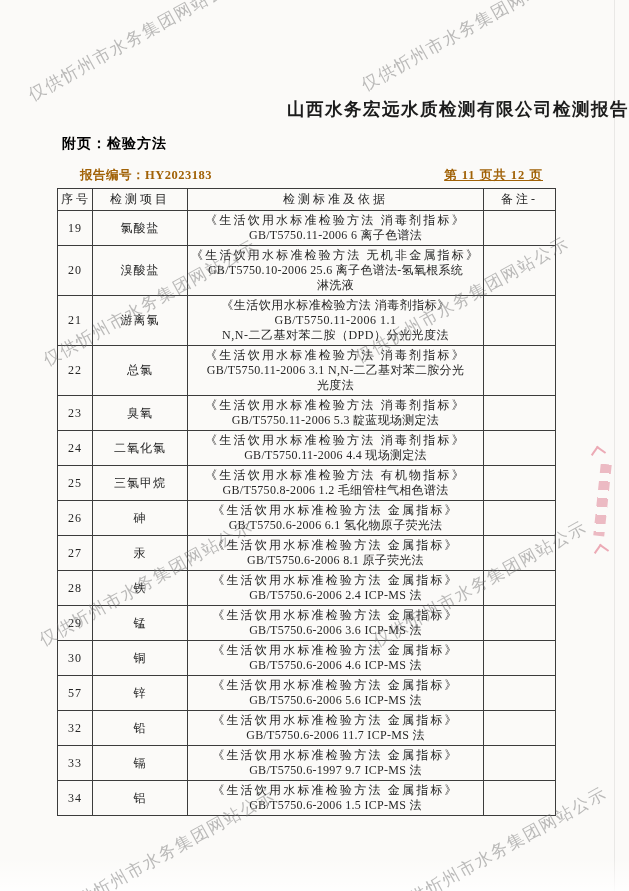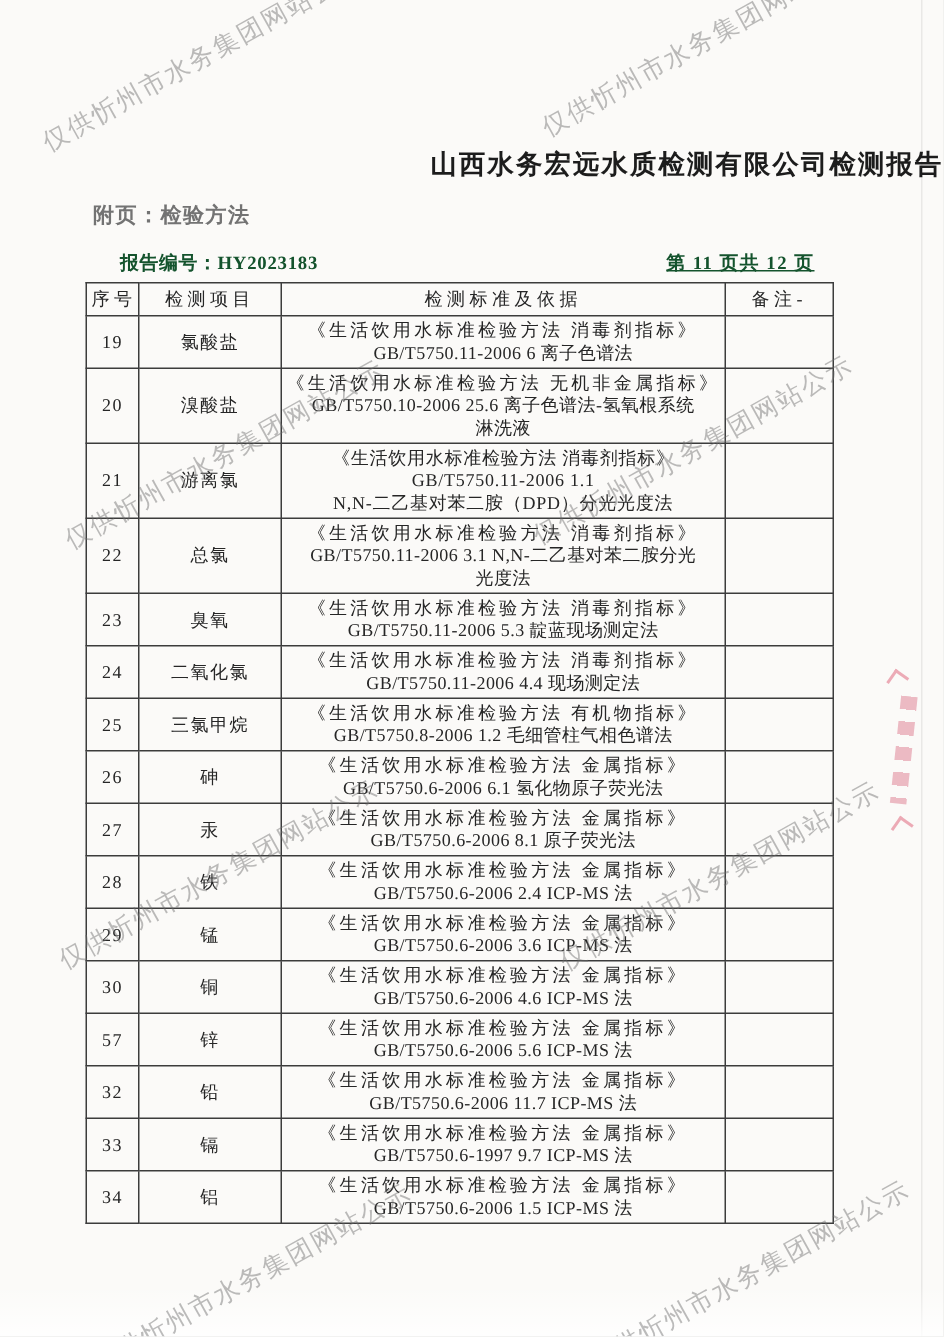--- a/index.html
+++ b/index.html
@@ -26,26 +26,26 @@
   
   .title{
     margin:0;padding-top:97px;
     text-align:right;
     font-family:"Liberation Sans","DejaVu Sans",sans-serif;
     font-size:17.5px;font-weight:bold;letter-spacing:1.5px;color:#1c1c1c;
   }
   .appendix{
     margin:14px 0 0 62px;
     font-family:"Liberation Sans","DejaVu Sans",sans-serif;
-    font-size:14px;font-weight:bold;letter-spacing:1px;color:#737373;
+    font-size:14px;font-weight:bold;letter-spacing:1px;color:#000000;
   }
   .meta-row{
     width:498px;margin:14px 0 4px 57px;
     display:flex;justify-content:space-between;align-items:flex-end;
-    font-size:12.5px;font-weight:600;letter-spacing:0.5px;color:#14532d;
+    font-size:12.5px;font-weight:600;letter-spacing:0.5px;color:#a16207;
   }
   .meta-row .report-no{padding-left:23px;}
   .meta-row .page-ind{padding-right:12px;letter-spacing:1px;text-decoration:underline;}
 
   
   table.methods{
     margin-left:57px;
     width:498px;
     border-collapse:collapse;
     table-layout:fixed;

